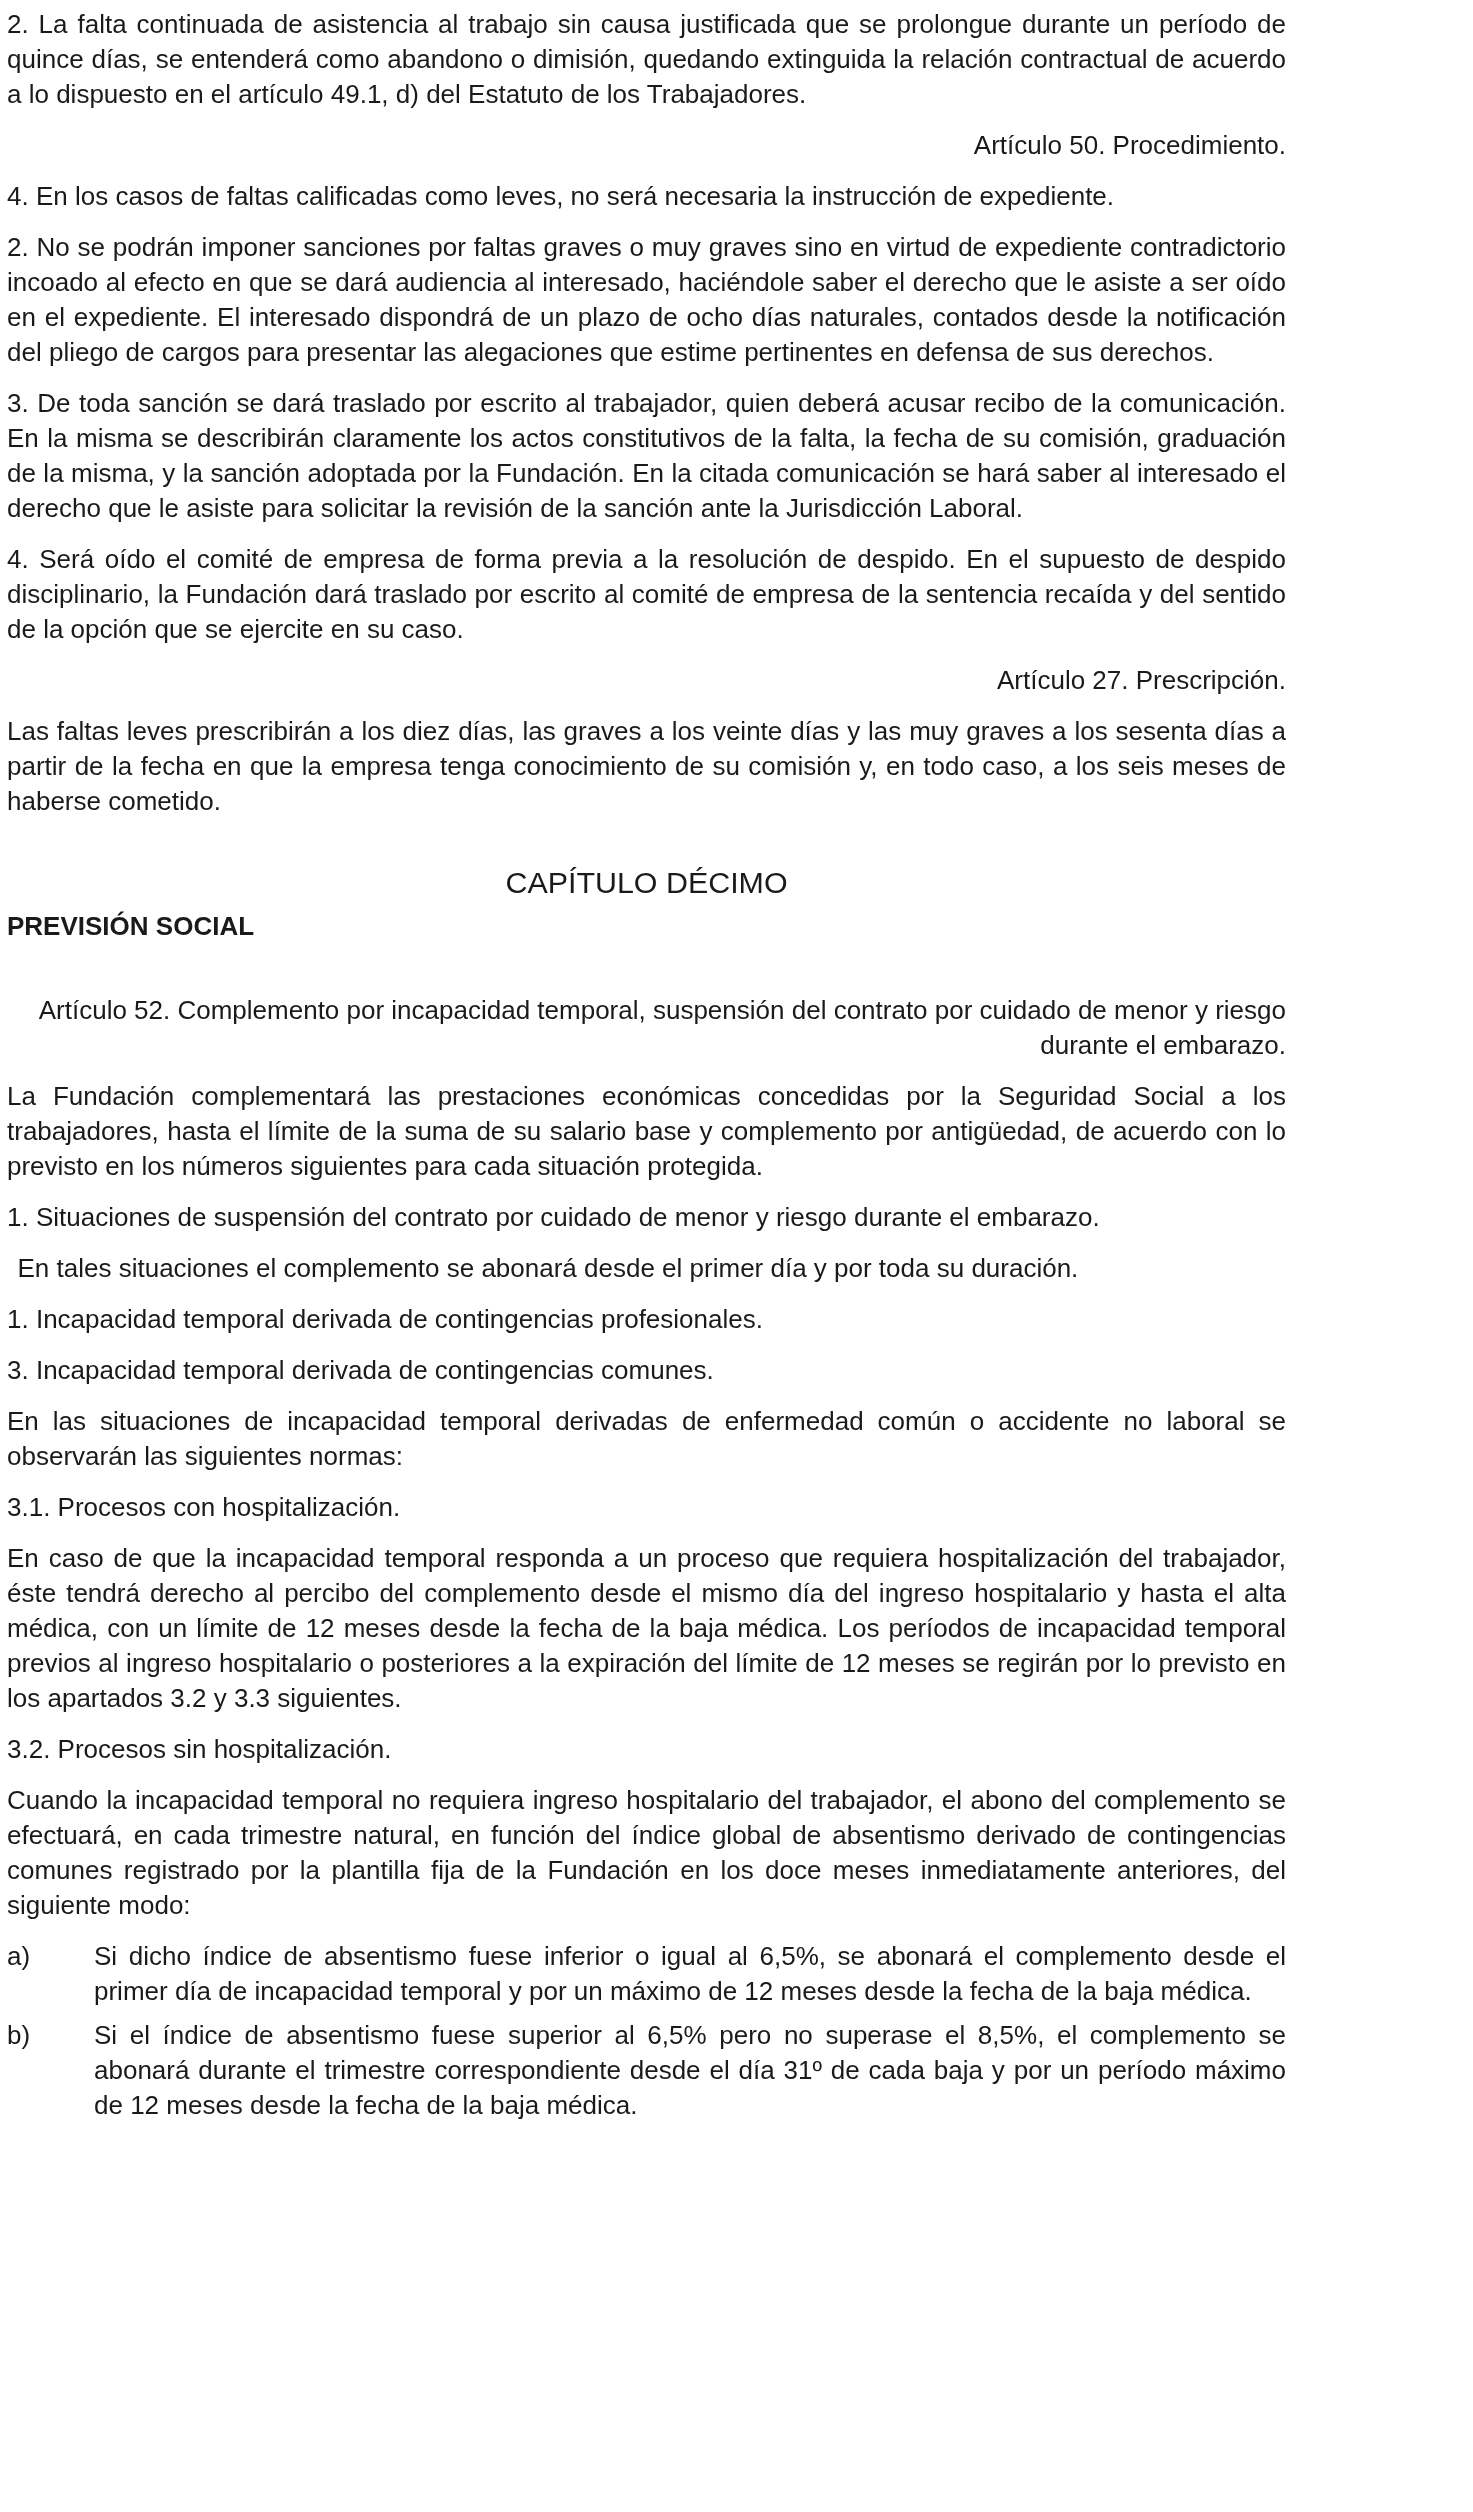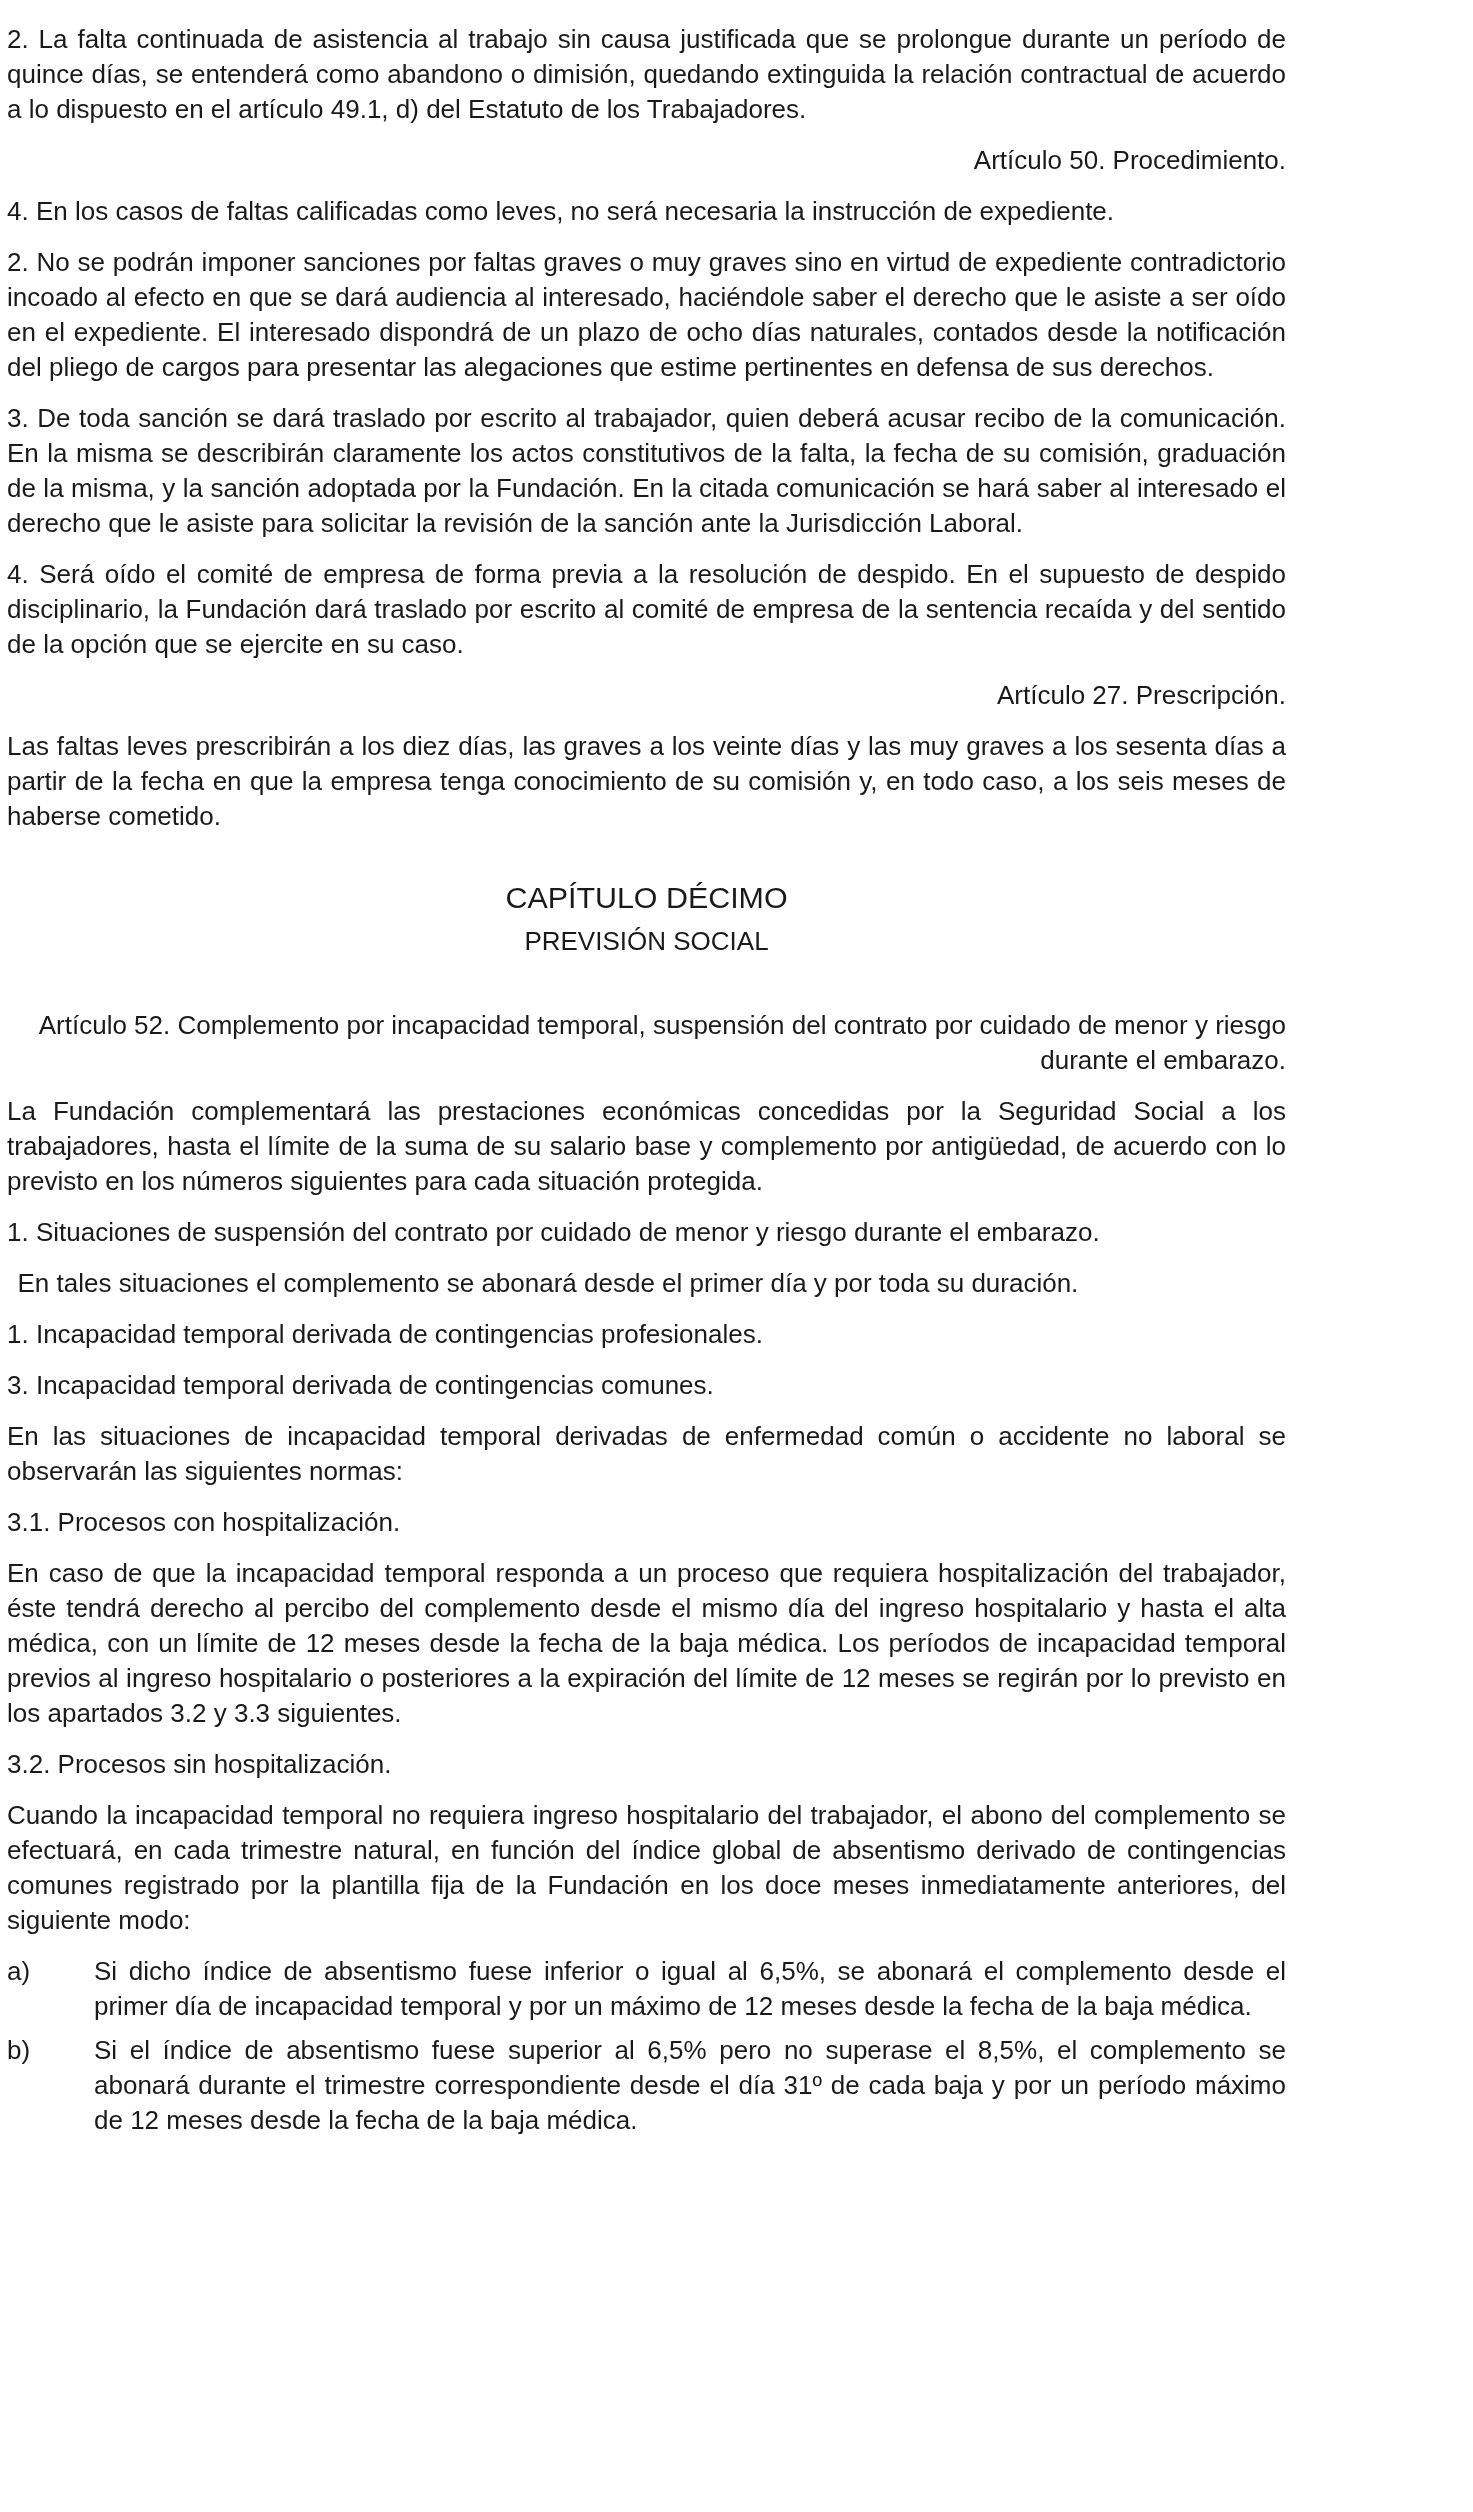--- a/index.html
+++ b/index.html
@@ -12,21 +12,21 @@
     width: 1474px;
     color: #1a1a1a;
     font-family: "Liberation Sans", "DejaVu Sans", sans-serif;
     font-size: 26px;
     line-height: 35px;
   }
   .page {
     box-sizing: border-box;
     width: 1294px;
     min-height: 2512px;
-    padding: 22px 8px 35px 7px;
+    padding: 7px 8px 35px 7px;
     background: #ffffff;
   }
   .para {
     margin: 0 0 16px 0;
     text-align: justify;
   }
   .indent-1 {
     padding-left: 10.5px;
   }
   .article-heading {
@@ -35,22 +35,21 @@
     line-height: 35px;
     margin: 3.5px 0 16px 0;
     text-align: right;
   }
   .chapter-title {
     font-weight: normal;
     text-align: center;
     margin: 46px 0 8.8px 0;
   }
   .chapter-subtitle {
-    font-weight: normal;
-    text-align: center;
+    font-weight: bold;
     margin: 0 0 49px 0;
   }
   .list-item {
     display: flex;
     margin: 0 0 8.8px 0;
   }
   .list-item .marker {
     flex: 0 0 47px;
   }
   .list-item .li-body {

